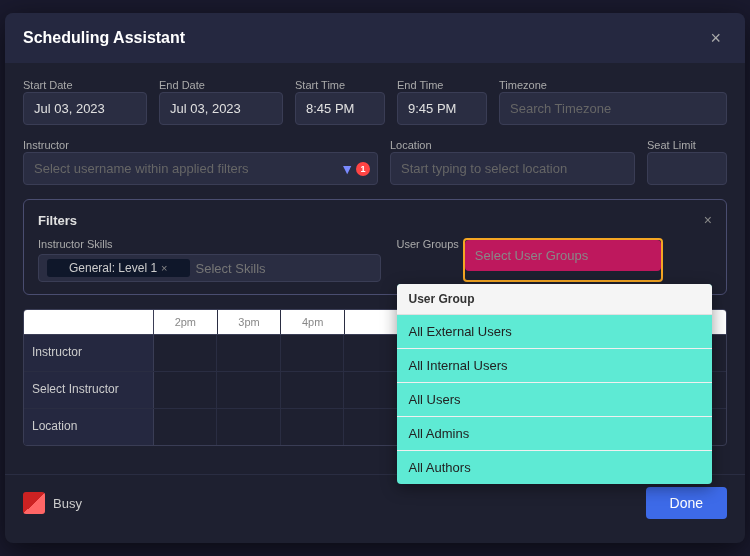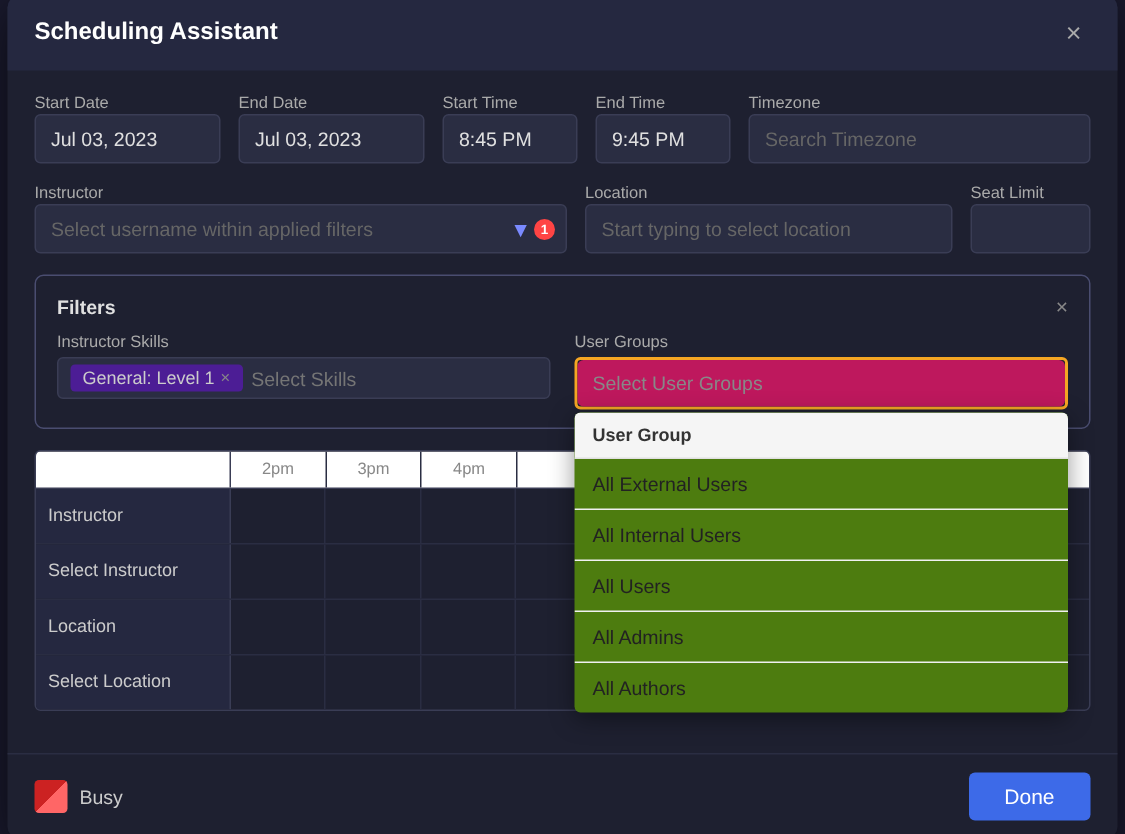--- a/index.html
+++ b/index.html
@@ -151,41 +151,41 @@
     }
     .skills-group {
       flex: 1;
       display: flex;
       flex-direction: column;
       gap: 4px;
     }
     .user-groups-group {
       flex: 1;
       display: flex;
-      flex-direction: column;
+      flex-direction: row;
       gap: 4px;
       position: relative;
     }
     .user-groups-group .ug-wrapper {
       border: 2px solid #f5a623;
       border-radius: 4px;
     }
     .skills-input-wrapper {
       display: flex;
       align-items: center;
       background: #2a2d42;
       border: 1px solid #3a3d55;
       border-radius: 4px;
       padding: 4px 8px;
       gap: 6px;
     }
     .skill-tag {
-      background: #4c1d95;
+      background: #0f172a;
       border-radius: 3px;
-      padding: 2px 8px;
+      padding: 2px 22px;
       font-size: 12px;
       display: flex;
       align-items: center;
       gap: 4px;
       color: #ccc;
       white-space: nowrap;
     }
     .tag-remove {
       color: #888;
       cursor: pointer;
@@ -210,21 +210,21 @@
       border-radius: 4px;
     }
     .ug-input::placeholder { color: #888; }
 
     
     .dropdown-menu {
       position: absolute;
       top: calc(100% + 2px);
       left: 0;
       right: 0;
-      background: #4d7c0f;
+      background: #5eead4;
       border-radius: 4px;
       box-shadow: 0 4px 16px rgba(0,0,0,0.4);
       z-index: 100;
       overflow: hidden;
     }
     .dropdown-header {
       padding: 8px 12px;
       font-size: 12px;
       font-weight: 700;
       color: #333;
@@ -483,34 +483,20 @@
             <div class="grid-cell"></div>
             <div class="grid-cell"></div>
             <div class="grid-cell"></div>
             <div class="grid-cell"></div>
             <div class="grid-cell"></div>
             <div class="grid-cell highlight"></div>
             <div class="grid-cell"></div>
             <div class="grid-cell"></div>
           </div>
         </div>
-        <div class="grid-row">
-          <div class="grid-row-label">Select Location</div>
-          <div class="grid-cells">
-            <div class="grid-cell"></div>
-            <div class="grid-cell"></div>
-            <div class="grid-cell"></div>
-            <div class="grid-cell"></div>
-            <div class="grid-cell"></div>
-            <div class="grid-cell"></div>
-            <div class="grid-cell highlight"></div>
-            <div class="grid-cell"></div>
-            <div class="grid-cell"></div>
-          </div>
-        </div>
       </div>
     </div>
   </div>
 
   <div class="modal-footer">
     <div class="busy-indicator">
       <div class="busy-color"></div>
       <span class="busy-label">Busy</span>
     </div>
     <button class="done-btn">Done</button>

